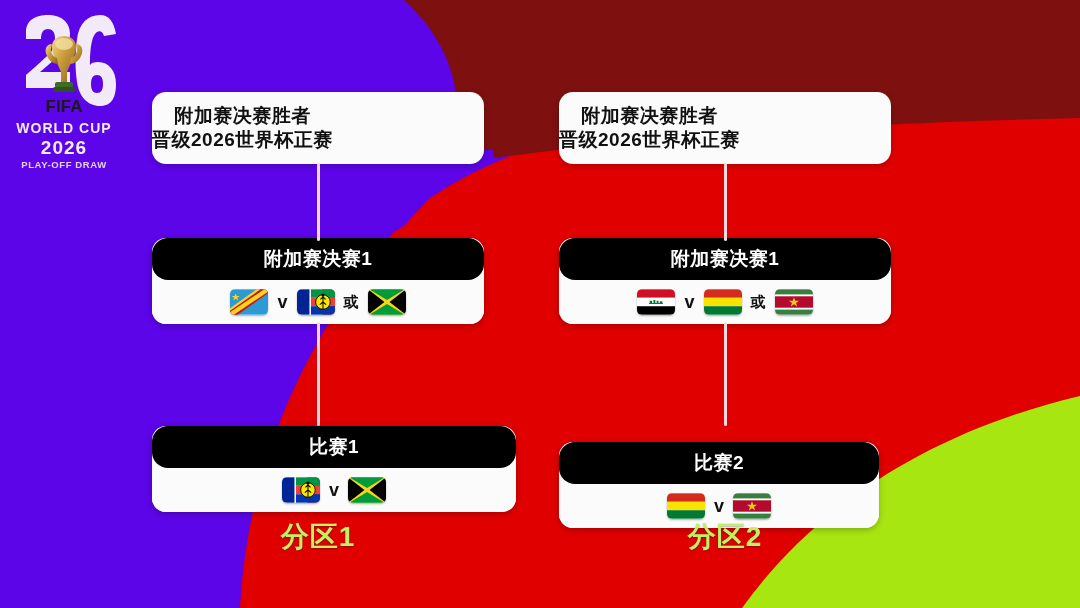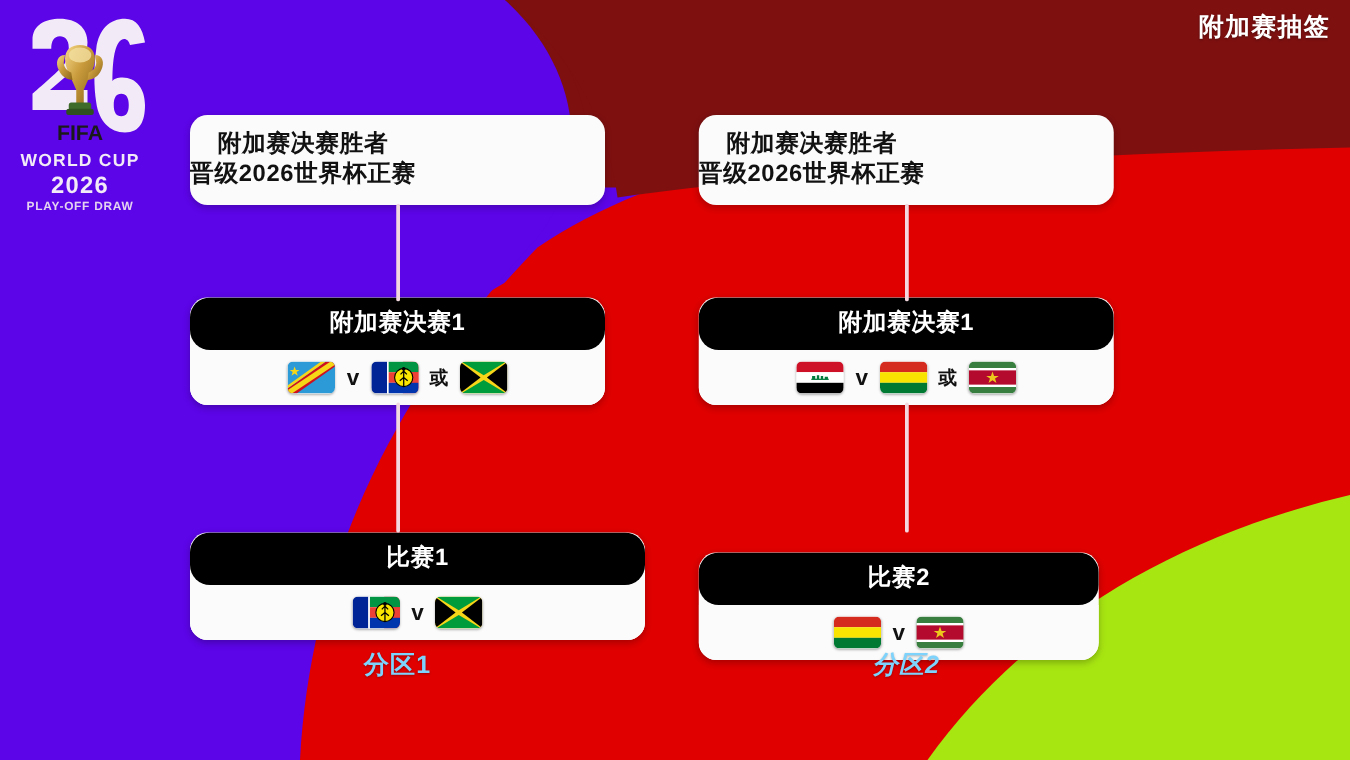--- a/index.html
+++ b/index.html
@@ -73,21 +73,21 @@
   .flag{
     width:38px;height:26px;border-radius:5px;overflow:hidden;
     box-shadow:0 1px 2px rgba(0,0,0,.3);
     display:inline-block;vertical-align:middle;flex:0 0 auto;
   }
   .flag svg{display:block;width:38px;height:26px;}
 
   
   .zone-label{
     position:absolute;text-align:center;
-    color:#7dd3fc;font-weight:bold;font-size:20px;
+    color:#bef264;font-weight:bold;font-size:28px;
     text-shadow:0 1px 2px rgba(0,0,0,.3);
     letter-spacing:1px;
   }
 </style>
 </head>
 <body>
 
 <div id="stage">
 
   <div class="bg">
@@ -139,21 +139,20 @@
       </g>
 
       <text x="52" y="98" text-anchor="middle" font-family="Liberation Sans, sans-serif" font-size="17" font-weight="bold" fill="#1a1a1a">FIFA</text>
 
       <text x="52" y="119" text-anchor="middle" font-family="Liberation Sans, sans-serif" font-size="14" font-weight="bold" letter-spacing="1" fill="#f2eaf7">WORLD CUP</text>
       <text x="52" y="140" text-anchor="middle" font-family="Liberation Sans, sans-serif" font-size="19" font-weight="bold" letter-spacing="1" fill="#f2eaf7">2026</text>
       <text x="52" y="154" text-anchor="middle" font-family="Liberation Sans, sans-serif" font-size="9.5" font-weight="bold" letter-spacing=".6" fill="#e4d2f0">PLAY-OFF DRAW</text>
     </svg>
   </div>
 
-  <div class="header-title">附加赛抽签</div>
 
   <div class="bracket">
 
     <div class="connector" style="left:317px;top:163px;height:78px;"></div>
     <div class="connector" style="left:317px;top:322px;height:104px;"></div>
     <div class="connector" style="left:724px;top:163px;height:78px;"></div>
     <div class="connector" style="left:724px;top:322px;height:104px;"></div>
 
     <div class="winner-card" style="left:152px;top:92px;width:332px;height:72px;">
       <div class="wtxt">
@@ -291,16 +290,16 @@
           <svg viewBox="0 0 60 40" xmlns="http://www.w3.org/2000/svg">
             <rect width="60" height="40" fill="#377e3f"></rect>
             <rect y="8" width="60" height="24" fill="#ffffff"></rect>
             <rect y="11" width="60" height="18" fill="#b40a2d"></rect>
             <polygon points="30,12.5 32,18 38,18 33.2,21.4 35,27 30,23.6 25,27 26.8,21.4 22,18 28,18" fill="#ecc81d"></polygon>
           </svg>
         </span>
       </div>
     </div>
 
-    <div class="zone-label" style="left:559px;top:518px;width:332px;font-style:italic;">分区2</div>
+    <div class="zone-label" style="left:559px;top:518px;width:332px;">分区2</div>
 
   </div>
 </div>
 
 </body></html>

